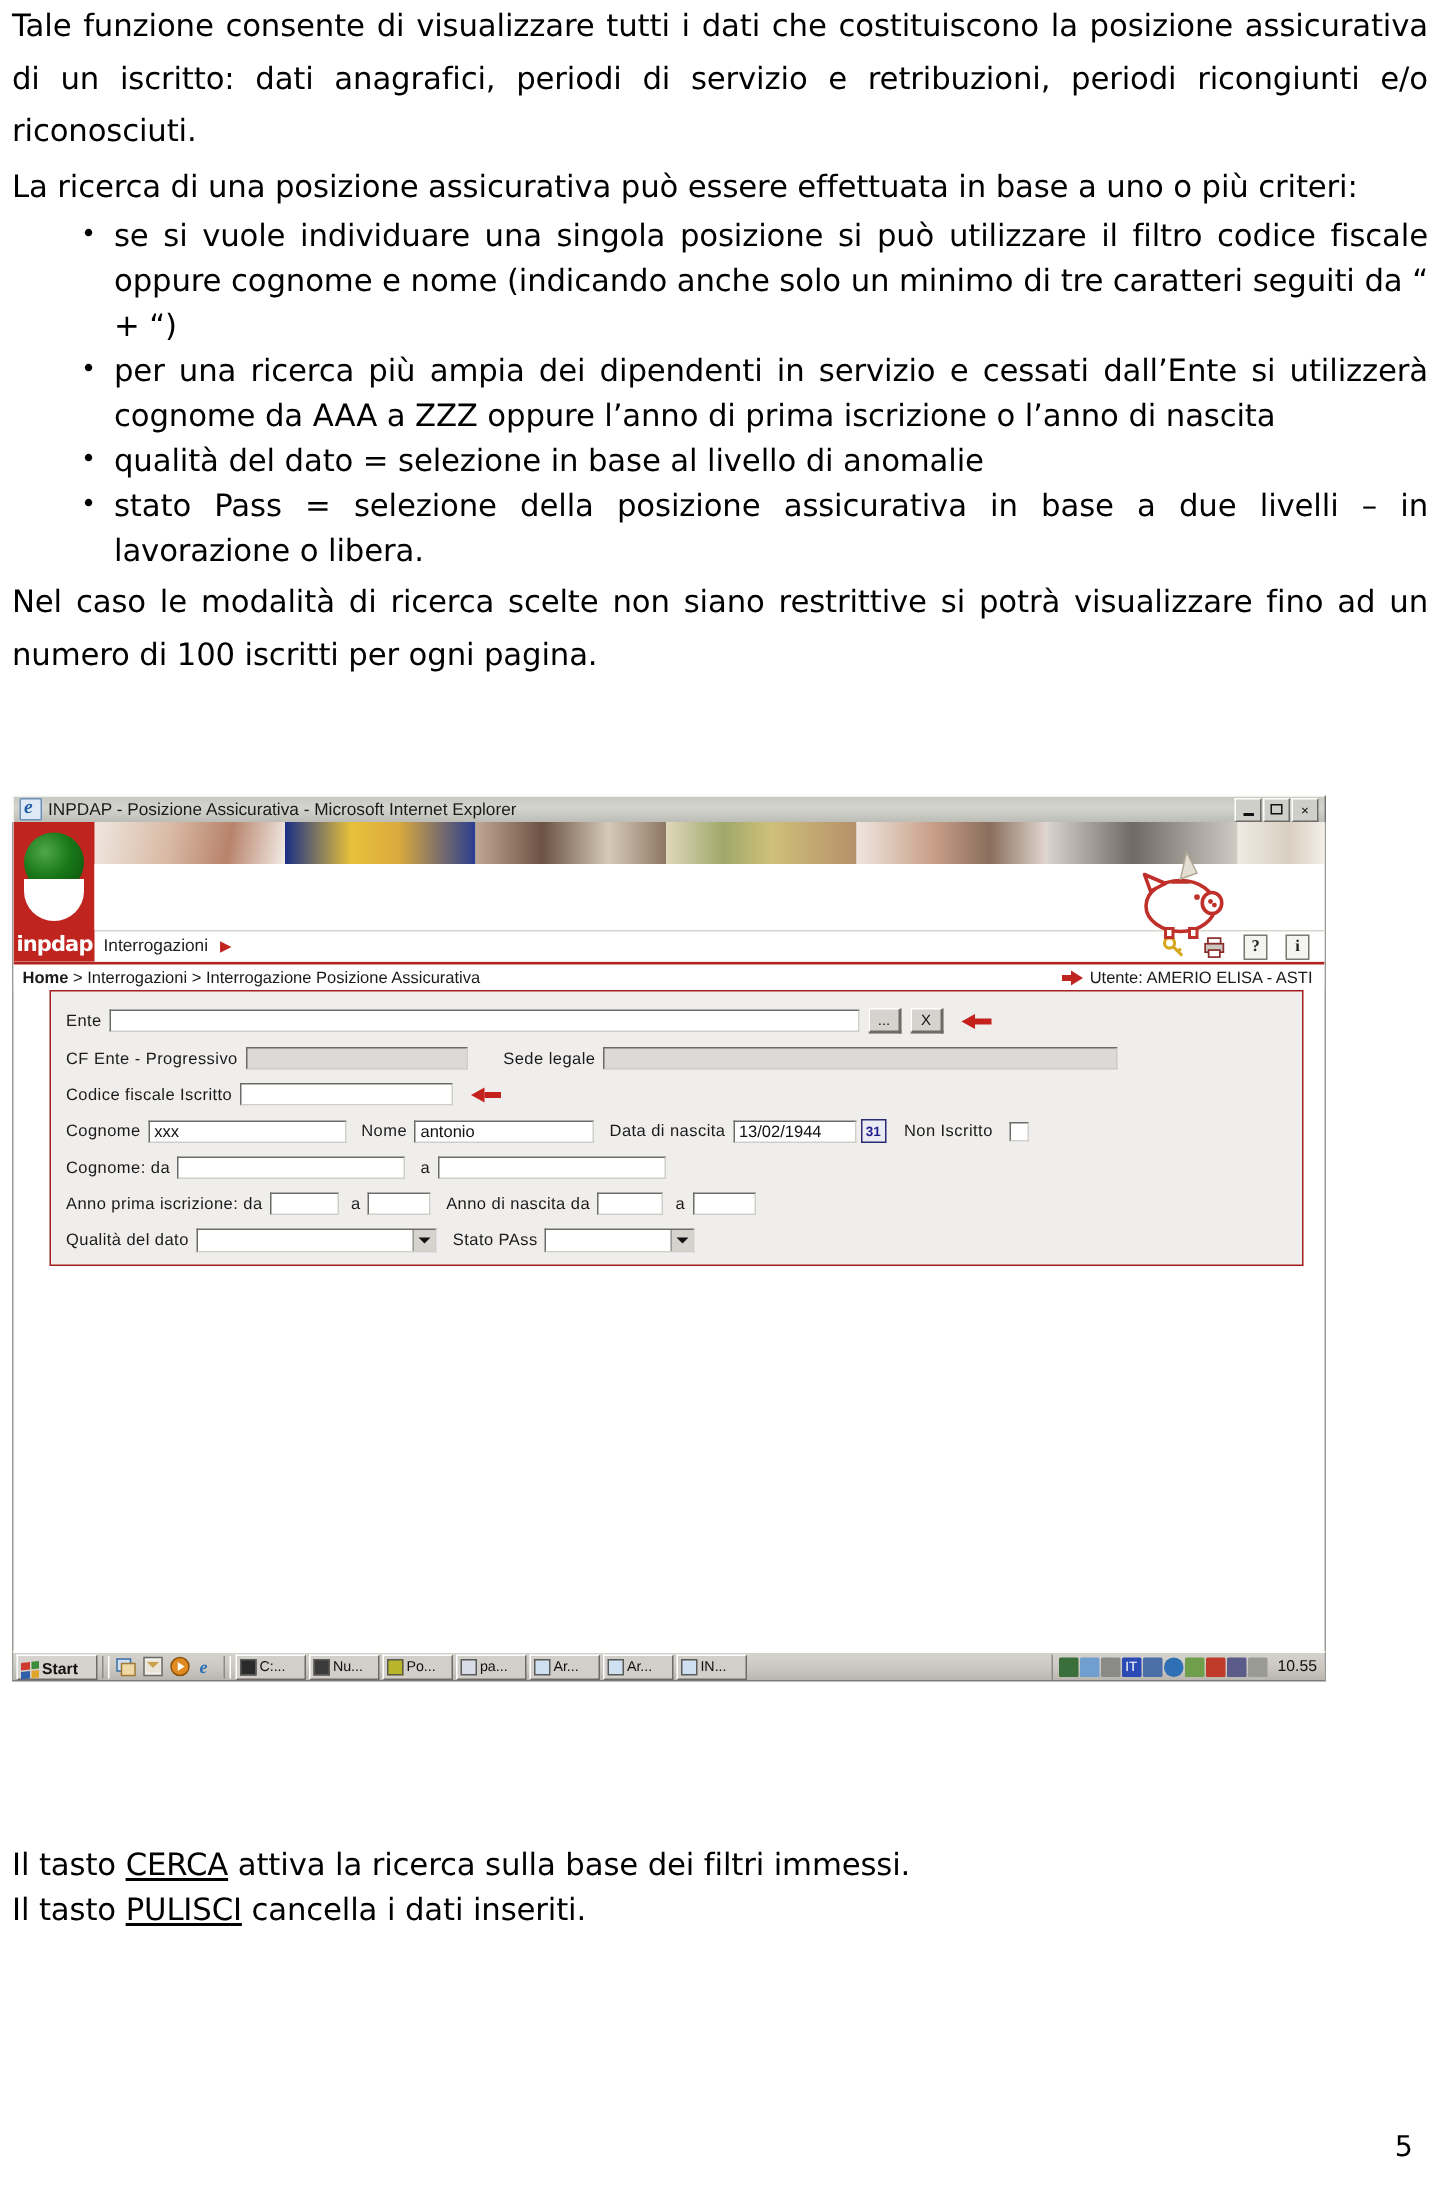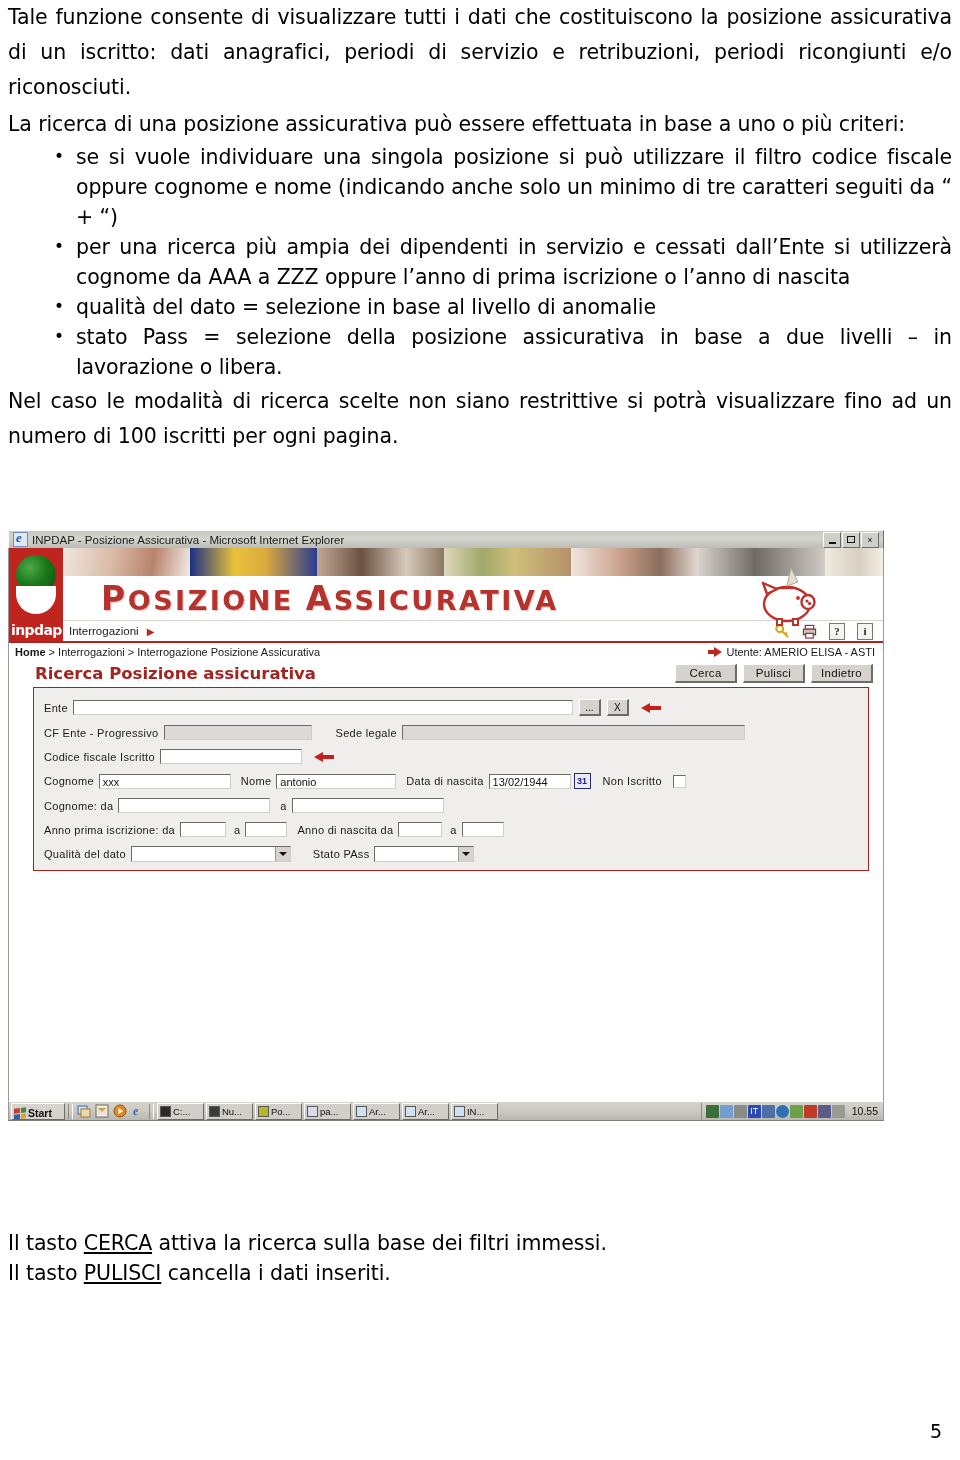--- a/index.html
+++ b/index.html
@@ -647,21 +647,20 @@
         <div class="photostrip">
           <span class="ps ps1"></span>
           <span class="ps ps2"></span>
           <span class="ps ps3"></span>
           <span class="ps ps4"></span>
           <span class="ps ps5"></span>
           <span class="ps ps6"></span>
           <span class="ps ps7"></span>
         </div>
         <div class="title-row">
-          <span class="app-title"><span class="cap">P</span><span>OSIZIONE </span><span class="cap">A</span><span>SSICURATIVA</span></span>
           <svg class="piggy" viewBox="0 0 70 62">
             <ellipse cx="36" cy="40" rx="23" ry="17" fill="#ffffff" stroke="#c0302b" stroke-width="2.4"></ellipse>
             <path d="M16 30 L12 19 L26 25 Z" fill="#ffffff" stroke="#c0302b" stroke-width="2.4" stroke-linejoin="round"></path>
             <ellipse cx="57" cy="38" rx="6.5" ry="7" fill="#ffffff" stroke="#c0302b" stroke-width="2.4"></ellipse>
             <circle cx="56" cy="37" r="1.6" fill="#c0302b"></circle>
             <circle cx="58.6" cy="39.4" r="1.6" fill="#c0302b"></circle>
             <circle cx="47" cy="34" r="1.9" fill="#c0302b"></circle>
             <rect x="26" y="55" width="5" height="6" fill="#ffffff" stroke="#c0302b" stroke-width="2"></rect>
             <rect x="42" y="55" width="5" height="6" fill="#ffffff" stroke="#c0302b" stroke-width="2"></rect>
             <path d="M30 24 L42 24" stroke="#c0302b" stroke-width="2.4"></path>
@@ -690,28 +689,20 @@
     </div>
 
     <div class="crumbbar">
       <span class="crumb"><b>Home</b><span> &gt; </span><span>Interrogazioni</span><span> &gt; </span><span>Interrogazione Posizione Assicurativa</span></span>
       <span class="user-block">
         <span class="arrow-right"></span>
         <span class="user-text">Utente: AMERIO ELISA - ASTI</span>
       </span>
     </div>
 
-    <div class="headrow">
-      <span class="page-title">Ricerca Posizione assicurativa</span>
-      <span class="actbtns">
-        <span class="actbtn">Cerca</span>
-        <span class="actbtn">Pulisci</span>
-        <span class="actbtn">Indietro</span>
-      </span>
-    </div>
 
     <div class="panel">
 
       <div class="frow">
         <span class="flabel">Ente</span>
         <span class="fin" style="width:500px"></span>
         <span class="minibtn">...</span>
         <span class="minibtn">X</span>
         <span class="arrow-left"></span>
       </div>
@@ -758,21 +749,21 @@
         <span class="flabel" style="margin-left:8px">a</span>
         <span class="fin" style="width:42px"></span>
       </div>
 
       <div class="frow">
         <span class="flabel">Qualità del dato</span>
         <span class="sel" style="width:160px">
           <span class="val"></span>
           <span class="drop"></span>
         </span>
-        <span class="flabel" style="margin-left:22px">Stato PAss</span>
+        <span class="flabel" style="margin-left:11px">Stato PAss</span>
         <span class="sel" style="width:100px">
           <span class="val"></span>
           <span class="drop"></span>
         </span>
       </div>
     </div>
   </div>
 
   <div class="taskbar">
     <span class="startbtn">

